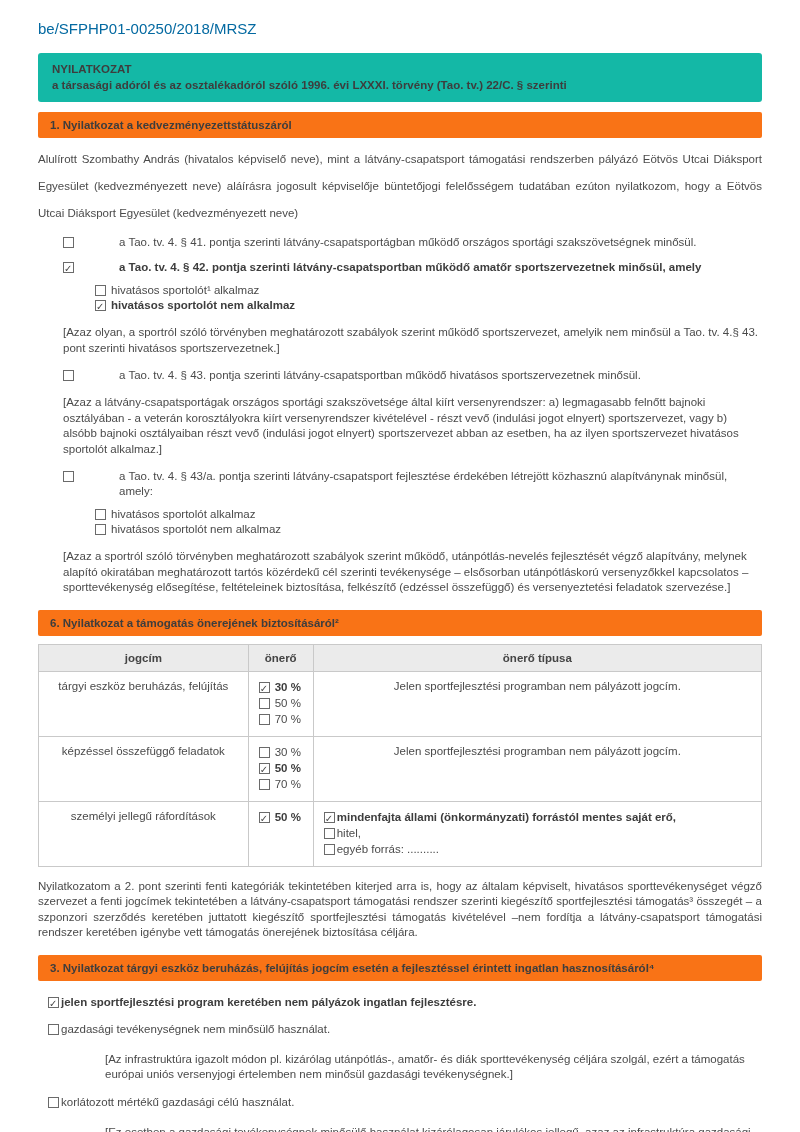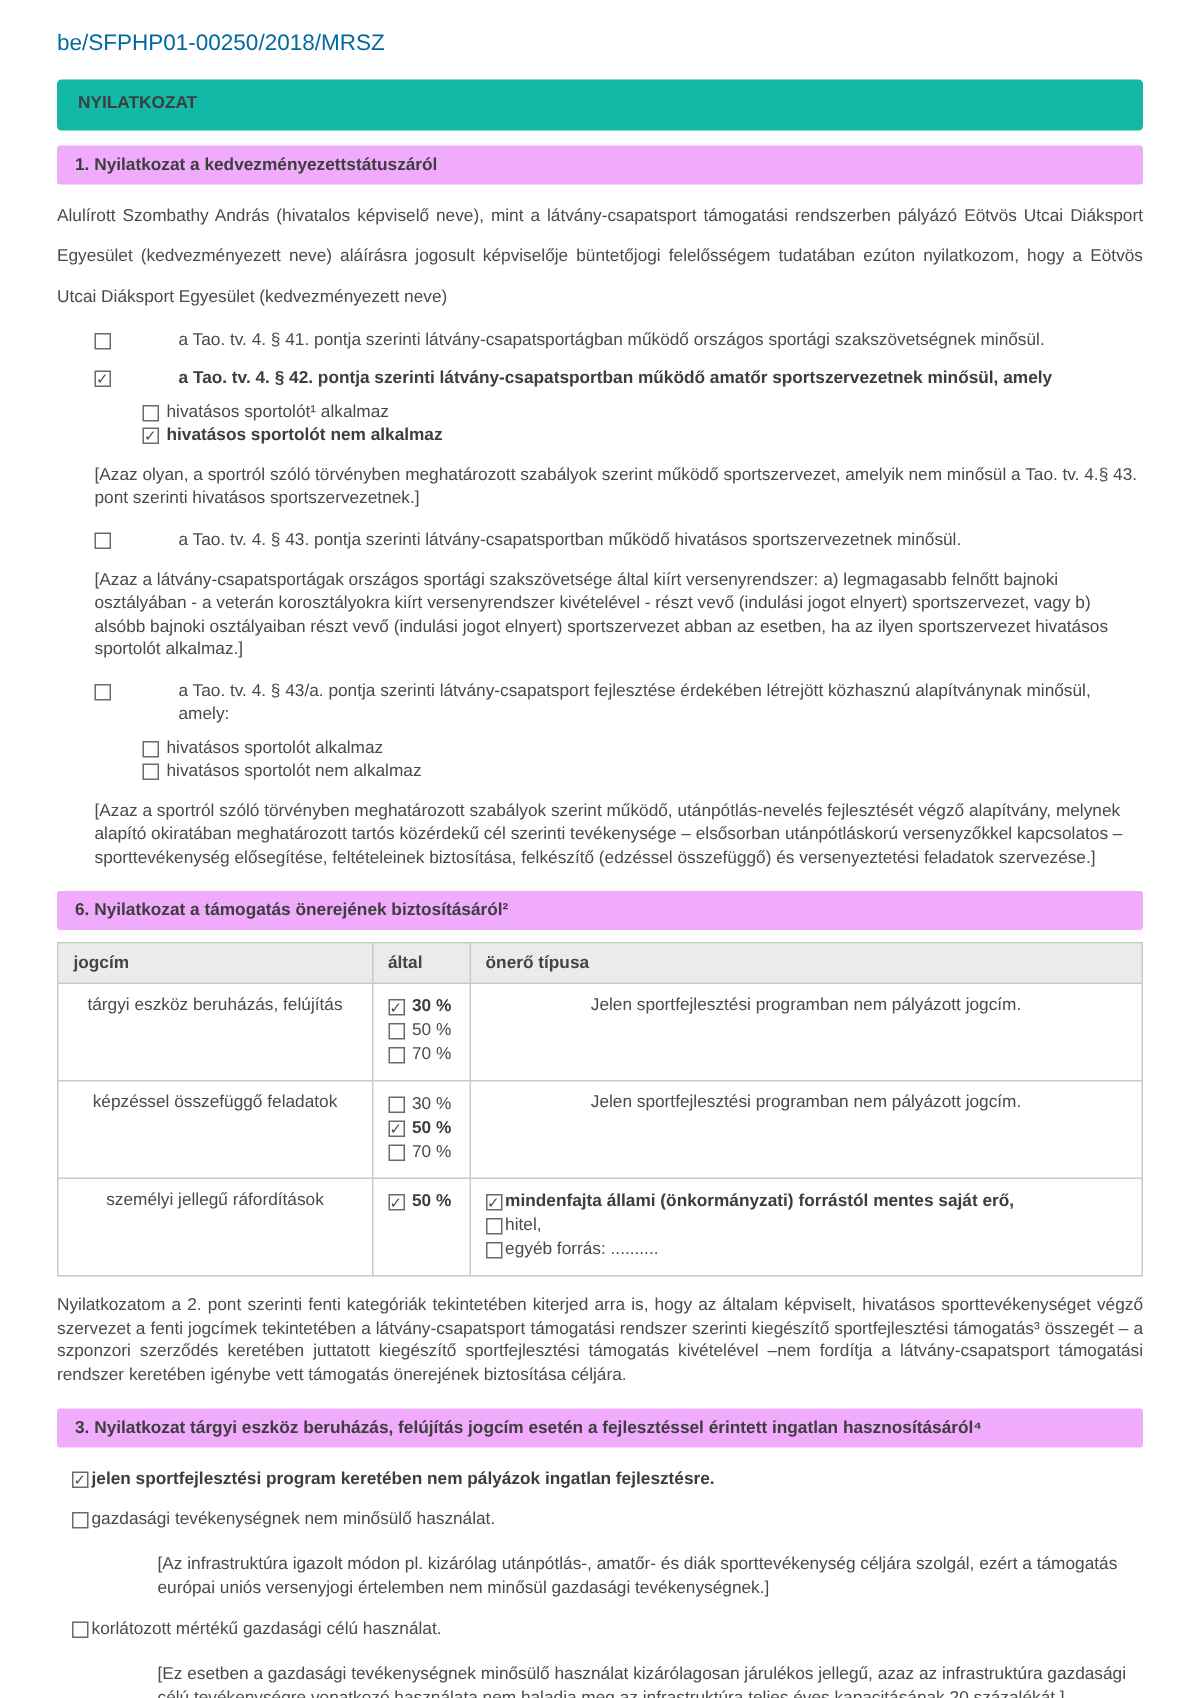--- a/index.html
+++ b/index.html
@@ -8,21 +8,21 @@
     padding:16px 38px 0 38px;
     font-family:"Liberation Sans","DejaVu Sans",sans-serif;
     color:#4a4a4a;font-size:11.5px;position:relative;overflow:hidden;
   }
   .doc-id{font-size:15px;color:#0369a1;margin:4px 0 16px 0;}
   .title-box{
     background:#14b8a6;border-radius:3px;padding:9px 14px;
     font-weight:bold;color:#3d3d3d;line-height:15.5px;font-size:11.5px;
   }
   .sec-bar{
-    background:#f0abfc;border-radius:2px;padding:7px 12px;
+    background:#f97316;border-radius:2px;padding:7px 12px;
     font-weight:bold;color:#3d3d3d;font-size:11.5px;
   }
   .mt8{margin-top:8px}.mt10{margin-top:10px}.mt12{margin-top:12px}
   .mt14{margin-top:14px}
   .para-intro{line-height:27px;text-align:justify;margin-top:8px;}
   .para{line-height:15.5px;text-align:justify;}
   .bracket{line-height:15.5px;}
   .ind1{margin-left:25px;gap:40px;}
   .ind2{margin-left:57px;}
   .ind3{padding-left:10px;}
@@ -39,32 +39,33 @@
     font-weight:normal;color:#4a4a4a;
   }
   .substack{margin-top:8px;}
   table.support{
     border-collapse:collapse;width:100%;margin-top:8px;font-size:11.5px;
   }
   table.support th,table.support td{
     border:1px solid #c9c9c9;padding:8px 10px;vertical-align:top;text-align:center;
   }
   table.support th{
-    background:#ebebeb;font-weight:bold;color:#444;text-align:left;padding:7px 10px;
+    background:#ebebeb;font-weight:bold;color:#444;text-align:center;padding:7px 10px;
   }
   .col-jogcim{width:29%;} .col-onero{width:9%;} .col-tipus{width:62%;}
   .optline{margin-bottom:1px;}
 </style>
 </head>
 <body>
 
 <div class="doc-id">be/SFPHP01-00250/2018/MRSZ</div>
 
 <div class="title-box">
   <div>NYILATKOZAT</div>
+  <div>a társasági adóról és az osztalékadóról szóló 1996. évi LXXXI. törvény (Tao. tv.) 22/C. § szerinti</div>
 </div>
 
 <div class="sec-bar mt10">1. Nyilatkozat a kedvezményezettstátuszáról</div>
 
 <div class="para-intro">Alulírott Szombathy András (hivatalos képviselő neve), mint a látvány-csapatsport támogatási rendszerben pályázó Eötvös Utcai Diáksport Egyesület (kedvezményezett neve) aláírásra jogosult képviselője büntetőjogi felelősségem tudatában ezúton nyilatkozom, hogy a Eötvös Utcai Diáksport Egyesület (kedvezményezett neve)</div>
 
 <div class="cbline ind1 mt8" data-checked="false">
   <span class="cb"></span>
   <span>a Tao. tv. 4. § 41. pontja szerinti látvány-csapatsportágban működő országos sportági szakszövetségnek minősül.</span>
 </div>
@@ -111,21 +112,21 @@
 </div>
 
 <div class="bracket ind1 mt12">[Azaz a sportról szóló törvényben meghatározott szabályok szerint működő, utánpótlás-nevelés fejlesztését végző alapítvány, melynek alapító okiratában meghatározott tartós közérdekű cél szerinti tevékenysége – elsősorban utánpótláskorú versenyzőkkel kapcsolatos – sporttevékenység elősegítése, feltételeinek biztosítása, felkészítő (edzéssel összefüggő) és versenyeztetési feladatok szervezése.]</div>
 
 <div class="sec-bar mt14">6. Nyilatkozat a támogatás önerejének biztosításáról²</div>
 
 <table class="support">
   <thead>
     <tr>
       <th class="col-jogcim">jogcím</th>
-      <th class="col-onero">által</th>
+      <th class="col-onero">önerő</th>
       <th class="col-tipus">önerő típusa</th>
     </tr>
   </thead>
   <tbody>
     <tr>
       <td>tárgyi eszköz beruházás, felújítás</td>
       <td>
         <div class="cbline optline" data-checked="true">
             <span class="cb"></span>
             <span>30 %</span>

